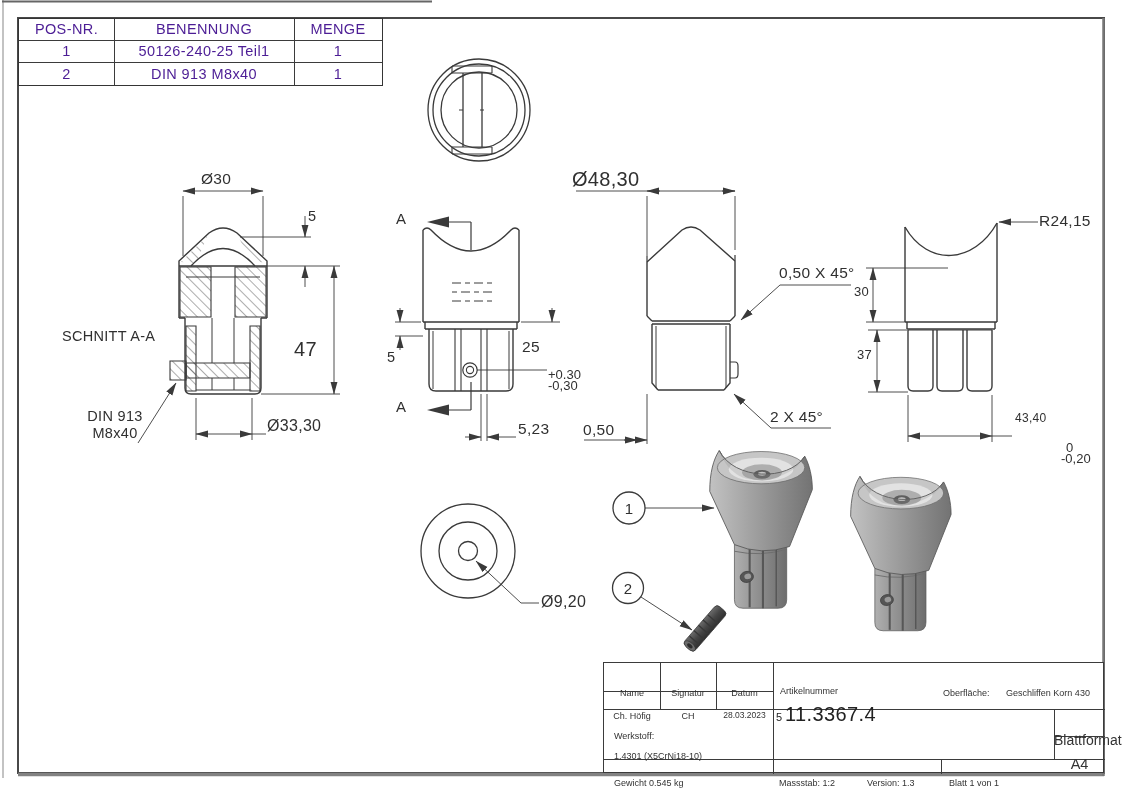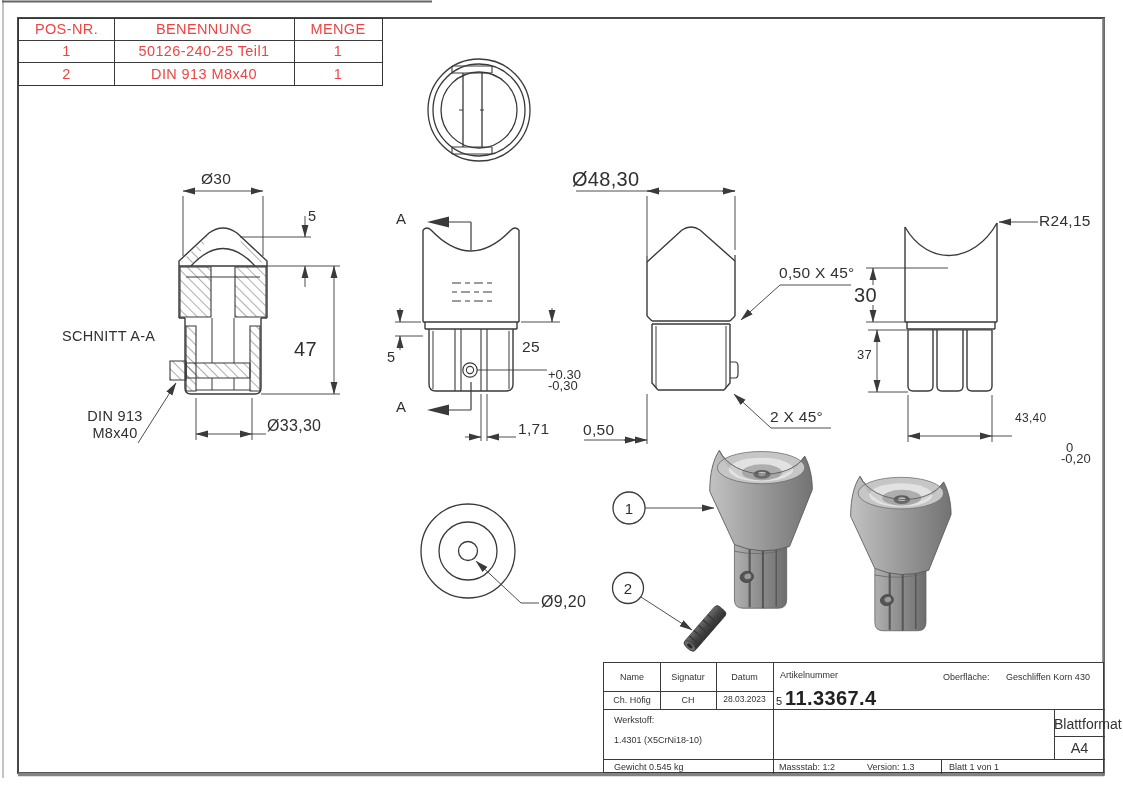--- a/index.html
+++ b/index.html
@@ -8,27 +8,27 @@
   #art{position:absolute;left:0;top:0;}
   .dim{position:absolute;white-space:nowrap;line-height:1;color:#303030;font-size:15.5px;letter-spacing:0.3px;}
   .dim.bg{background:#fff;padding:0 1px;}
   .sm{font-size:13px;letter-spacing:0;margin-top:32px;}
   .ctr{text-align:center;}
   
   #pt{position:absolute;left:18px;top:18px;width:365px;height:68px;border:1.7px solid #353535;box-sizing:border-box;}
   #pt .vl,#pt .hl,#tb .vl,#tb .hl{position:absolute;background:#3b3b3b;}
   #pt .vl{width:1.4px;top:0;height:100%;}
   #pt .hl{height:1.4px;left:0;width:100%;}
-  #pt span{position:absolute;text-align:center;font-size:14.5px;line-height:1.1;color:#ef4444;letter-spacing:0.4px;}
+  #pt span{position:absolute;text-align:center;font-size:14.5px;line-height:1.1;color:#4c1d95;letter-spacing:0.4px;}
   
   #tb{position:absolute;left:603px;top:662px;width:501px;height:111px;border:1.2px solid #3b3b3b;box-sizing:border-box;background:#fff;}
   #tb .vl{width:1px;}
   #tb .hl{height:1px;}
-  #tb span{position:absolute;line-height:1.15;font-size:9px;color:#333;white-space:nowrap;}
-  #tb .big{font-size:20px;font-weight:700;letter-spacing:0.4px;color:#222;}
+  #tb span{position:absolute;line-height:1.15;font-size:9px;color:#333;white-space:nowrap;margin-top:16px;}
+  #tb .big{font-size:20px;font-weight:400;letter-spacing:0.4px;color:#222;}
   #tb .pref{font-size:11px;color:#222;}
   #tb .a4{font-size:14.5px;}
   .balloon-num{position:absolute;width:20px;text-align:center;font-size:15px;color:#303030;line-height:1;}
 </style>
 </head>
 <body>
 
 <div id="sheet">
 
 <svg id="art" width="1123" height="794" viewBox="0 0 1123 794">
@@ -253,27 +253,27 @@
 <span class="dim" style="left:201px;top:171px">Ø30</span>
 <span class="dim" style="left:308px;top:209px;font-size:14.5px">5</span>
 <span class="dim bg" style="left:293px;top:339px;font-size:20px">47</span>
 <span class="dim" style="left:267px;top:418px;font-size:16px">Ø33,30</span>
 <span class="dim" style="left:396px;top:211px;font-size:15px">A</span>
 <span class="dim" style="left:396px;top:399px;font-size:15px">A</span>
 <span class="dim bg" style="left:521px;top:339px">25</span>
 <span class="dim bg sm" style="left:547px;top:336px">+0,30</span>
 <span class="dim bg sm" style="left:547px;top:347px">-0,30</span>
 <span class="dim" style="left:387px;top:350px;font-size:14.5px">5</span>
-<span class="dim" style="left:518px;top:421px">1,71</span>
+<span class="dim" style="left:518px;top:421px">5,23</span>
 <span class="dim" style="left:583px;top:422px">0,50</span>
 <span class="dim" style="left:572px;top:169px;font-size:20px">Ø48,30</span>
 <span class="dim" style="left:779px;top:265px">0,50 X 45°</span>
 <span class="dim" style="left:770px;top:409px">2 X 45°</span>
 <span class="dim" style="left:1039px;top:213px">R24,15</span>
-<span class="dim bg" style="left:853px;top:285px;font-size:20px">30</span>
+<span class="dim bg" style="left:853px;top:285px;font-size:13px">30</span>
 <span class="dim bg" style="left:856px;top:348px;font-size:13px">37</span>
 <span class="dim" style="left:1015px;top:412px;font-size:12px">43,40</span>
 <span class="dim sm" style="left:1066px;top:409px">0</span>
 <span class="dim sm" style="left:1061px;top:420px">-0,20</span>
 <span class="dim" style="left:541px;top:594px;font-size:16px">Ø9,20</span>
 <span class="balloon-num" style="left:619px;top:501px">1</span>
 <span class="balloon-num" style="left:618px;top:581px">2</span>
 
 <div id="tb">
   <div class="vl" style="left:56px;top:0;height:46px"></div>

